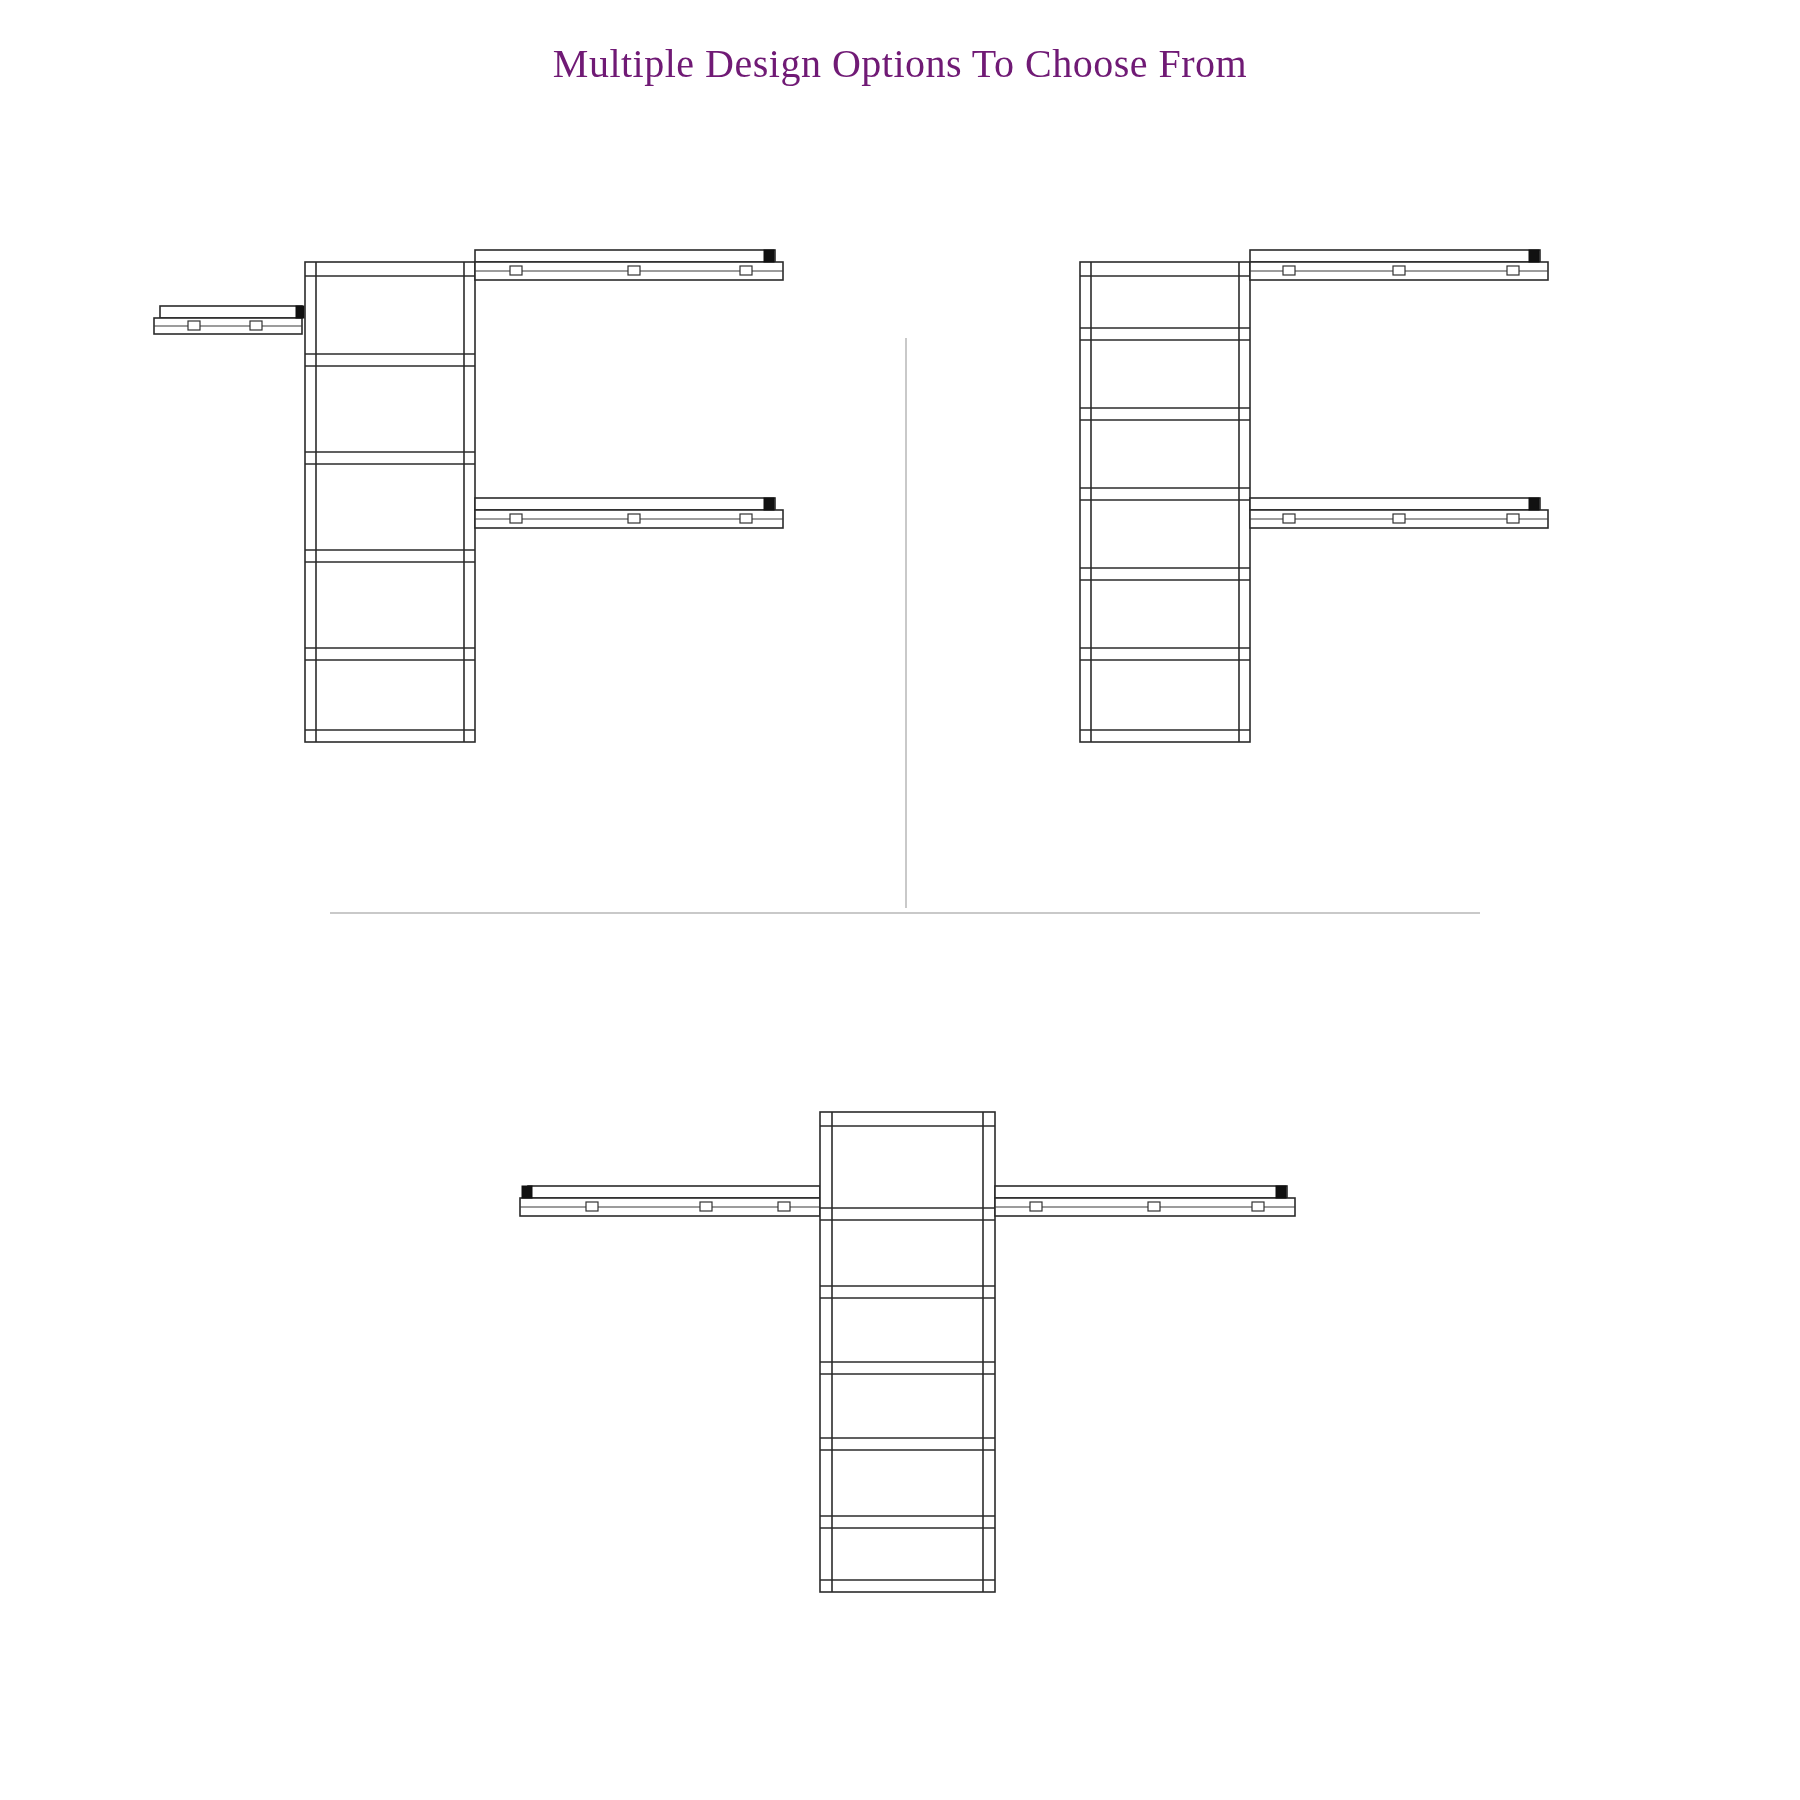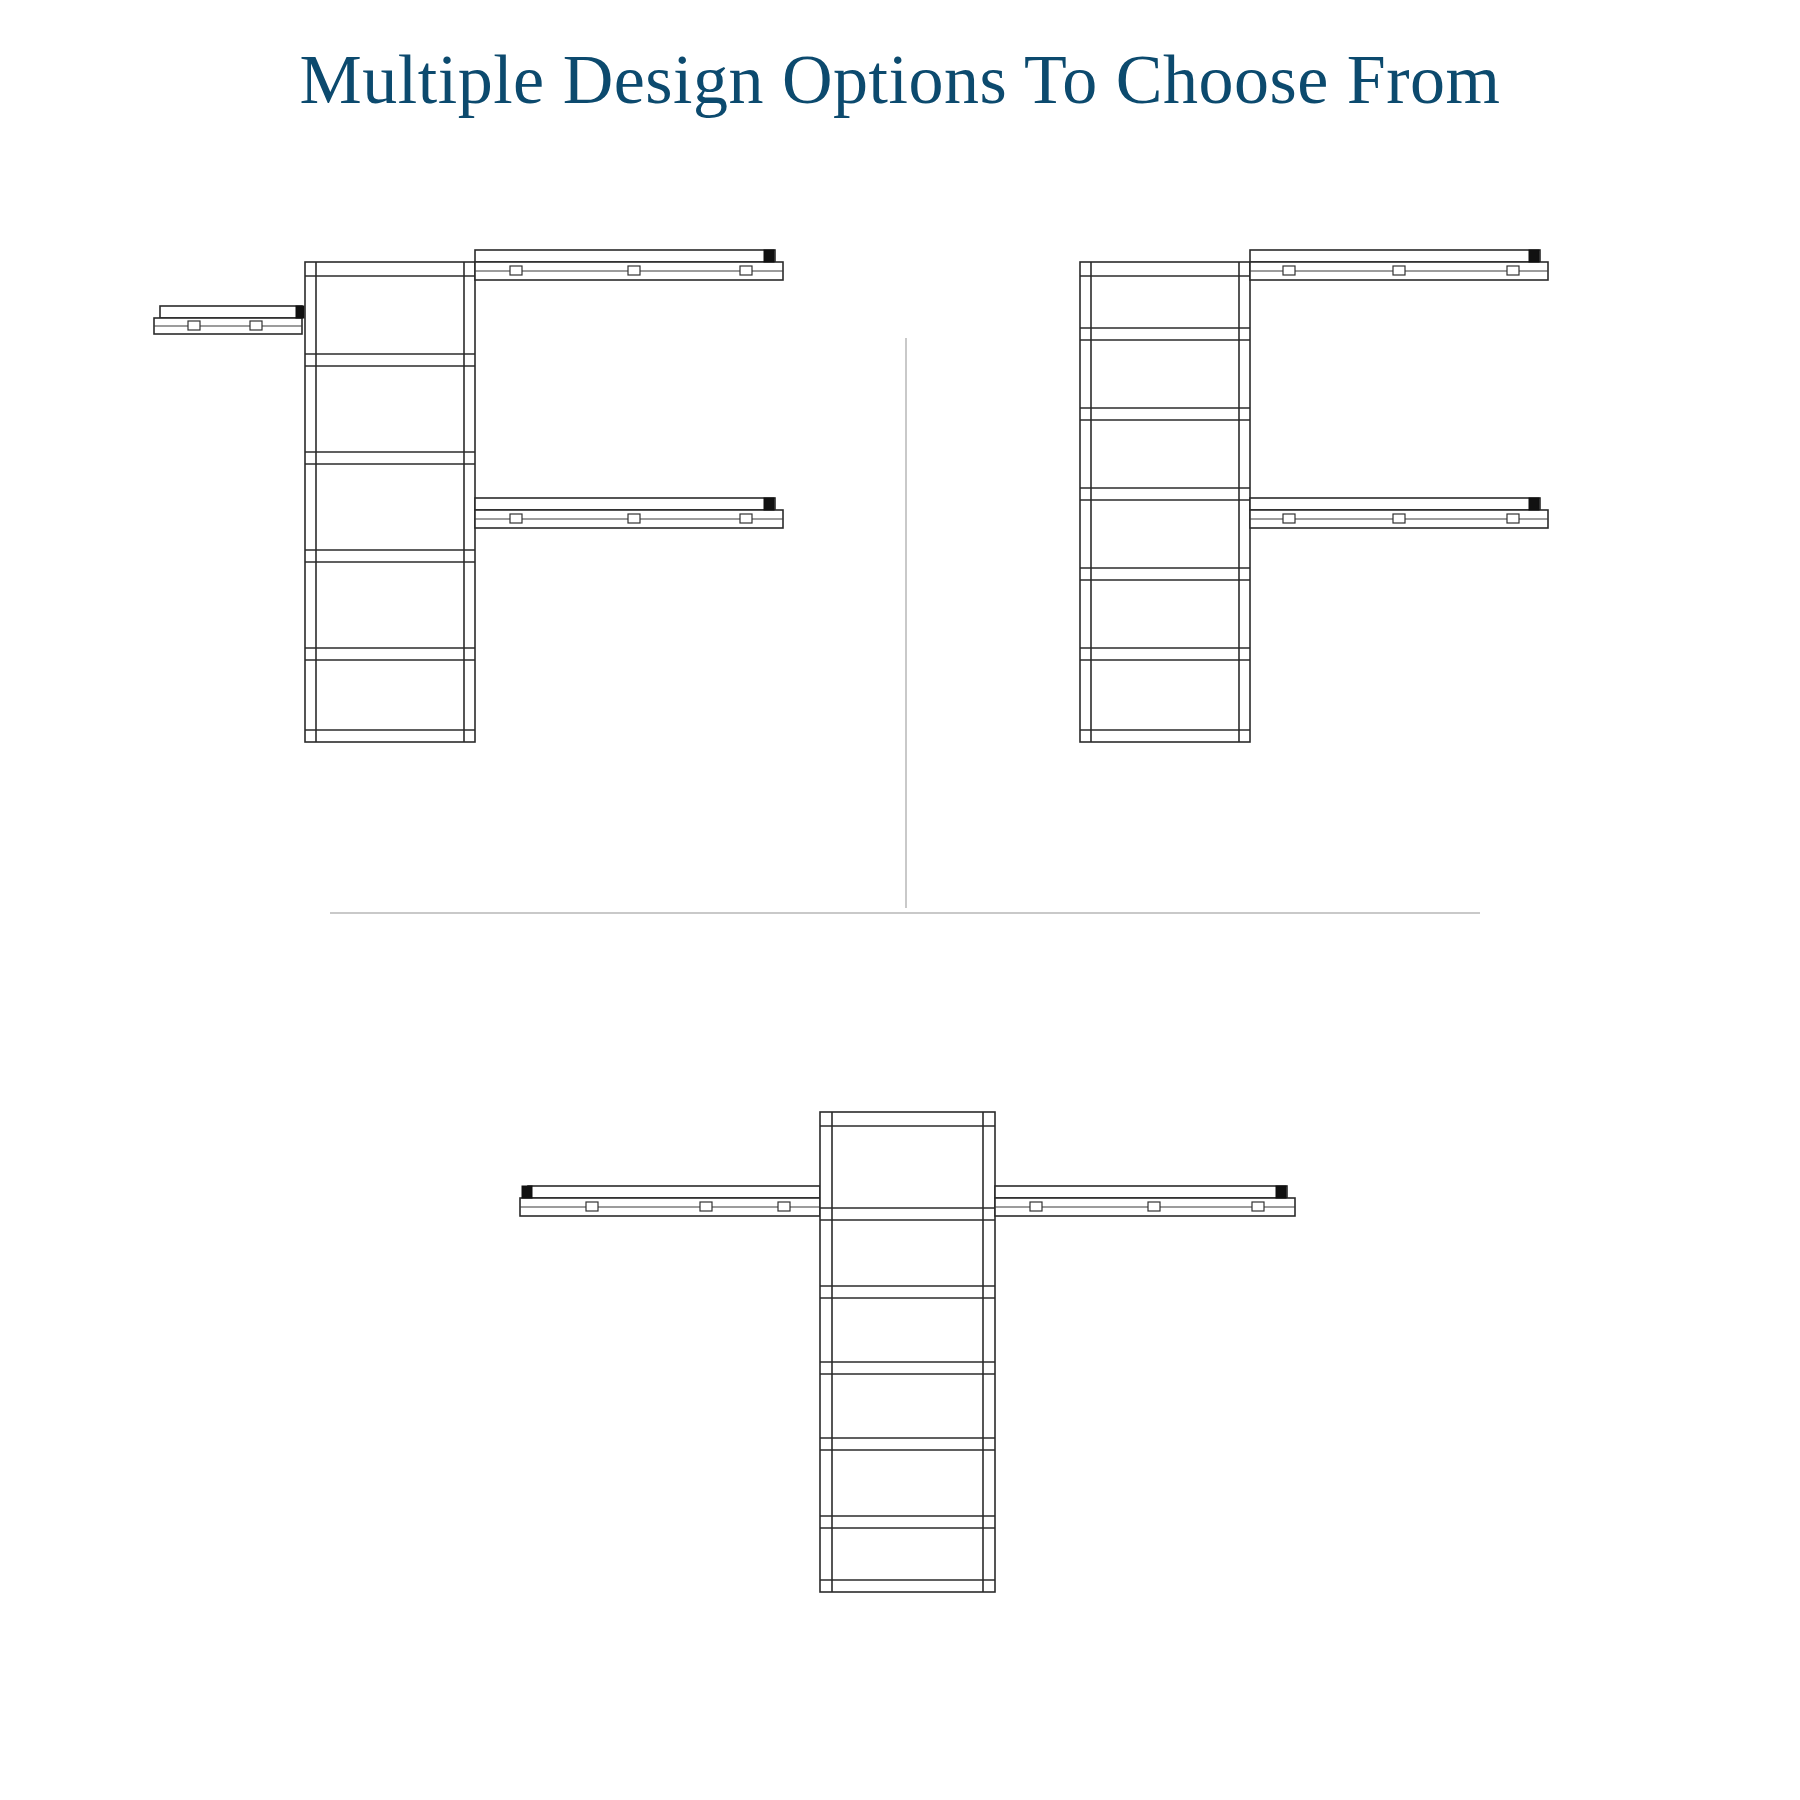--- a/index.html
+++ b/index.html
@@ -13,22 +13,22 @@
     font-family: "Liberation Serif", serif;
     position: relative;
     overflow: hidden;
   }
   #page-title {
     position: absolute;
     top: 40px;
     left: 0;
     width: 1800px;
     text-align: center;
-    font-size: 70px;
-    color: #0c4a6e;
+    font-size: 40px;
+    color: #701a75;
     font-family: "Liberation Serif", serif;
     letter-spacing: 0.5px;
     white-space: nowrap;
   }
   .diagram-stage {
     position: absolute;
     top: 0;
     left: 0;
     width: 1800px;
     height: 1800px;

